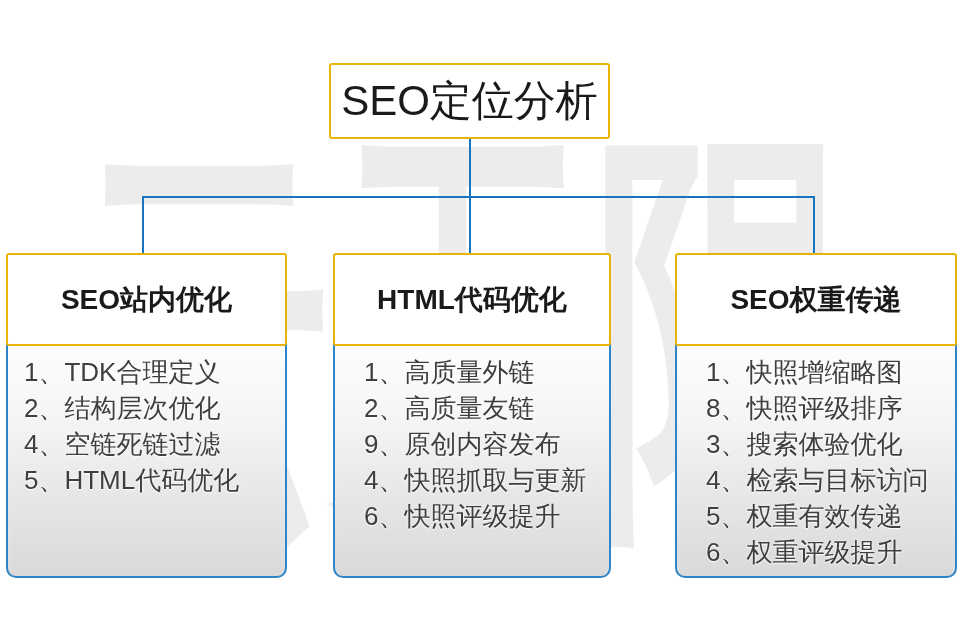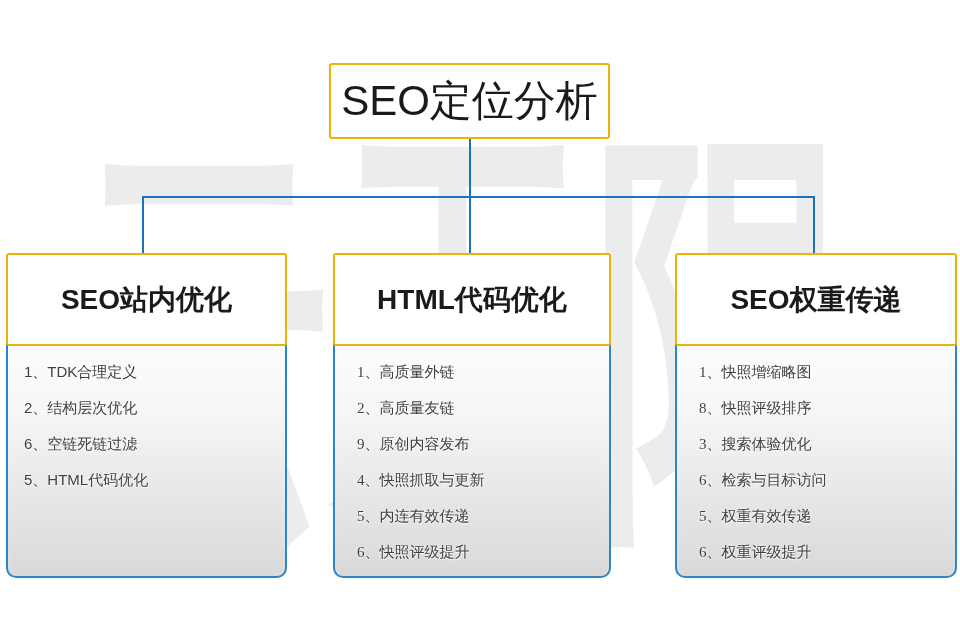--- a/index.html
+++ b/index.html
@@ -76,25 +76,25 @@
     border-radius: 10px;
     background: linear-gradient(180deg, #ffffff 0%, #f6f6f6 35%, #e6e6e6 70%, #d9d9d9 100%);
     box-shadow: inset 0 14px 16px -10px rgba(255,255,255,0.95);
     z-index: 3;
     box-sizing: border-box;
     padding: 30px 10px 0 16px;
   }
   .col1 .header-node, .col1.panel { left: 6px;   width: 281px; }
   .col2 .header-node, .col2.panel { left: 333px; width: 278px; }
   .col3 .header-node, .col3.panel { left: 675px; width: 282px; }
-  .col2.panel, .col3.panel { padding-left: 22px; font-family: Liberation Serif, serif; }
+  .col2.panel, .col3.panel { padding-left: 29px; }
   .list-item {
     height: 36px;
     line-height: 36px;
-    font-size: 15px;
+    font-size: 26px;
     color: #3f3f3f;
     white-space: nowrap;
     text-shadow: 0 1px 1px rgba(255,255,255,0.9), 0 0 3px rgba(255,255,255,0.8);
   }
 </style>
 </head>
 <body>
 
 <div class="canvas">
 
@@ -111,45 +111,44 @@
   </div>
 
   <div class="col1">
     <div class="node header-node">
       <span>SEO站内优化</span>
     </div>
   </div>
   <div class="panel col1">
     <div class="list-item">1、TDK合理定义</div>
     <div class="list-item">2、结构层次优化</div>
-    <div class="list-item">6、空链死链过滤</div>
+    <div class="list-item">4、空链死链过滤</div>
     <div class="list-item">5、HTML代码优化</div>
   </div>
 
   <div class="col2">
     <div class="node header-node">
       <span>HTML代码优化</span>
     </div>
   </div>
   <div class="panel col2">
     <div class="list-item">1、高质量外链</div>
     <div class="list-item">2、高质量友链</div>
     <div class="list-item">9、原创内容发布</div>
     <div class="list-item">4、快照抓取与更新</div>
-    <div class="list-item">5、内连有效传递</div>
     <div class="list-item">6、快照评级提升</div>
   </div>
 
   <div class="col3">
     <div class="node header-node">
       <span>SEO权重传递</span>
     </div>
   </div>
   <div class="panel col3">
     <div class="list-item">1、快照增缩略图</div>
     <div class="list-item">8、快照评级排序</div>
     <div class="list-item">3、搜索体验优化</div>
-    <div class="list-item">6、检索与目标访问</div>
+    <div class="list-item">4、检索与目标访问</div>
     <div class="list-item">5、权重有效传递</div>
     <div class="list-item">6、权重评级提升</div>
   </div>
 
 </div>
 
 </body></html>

